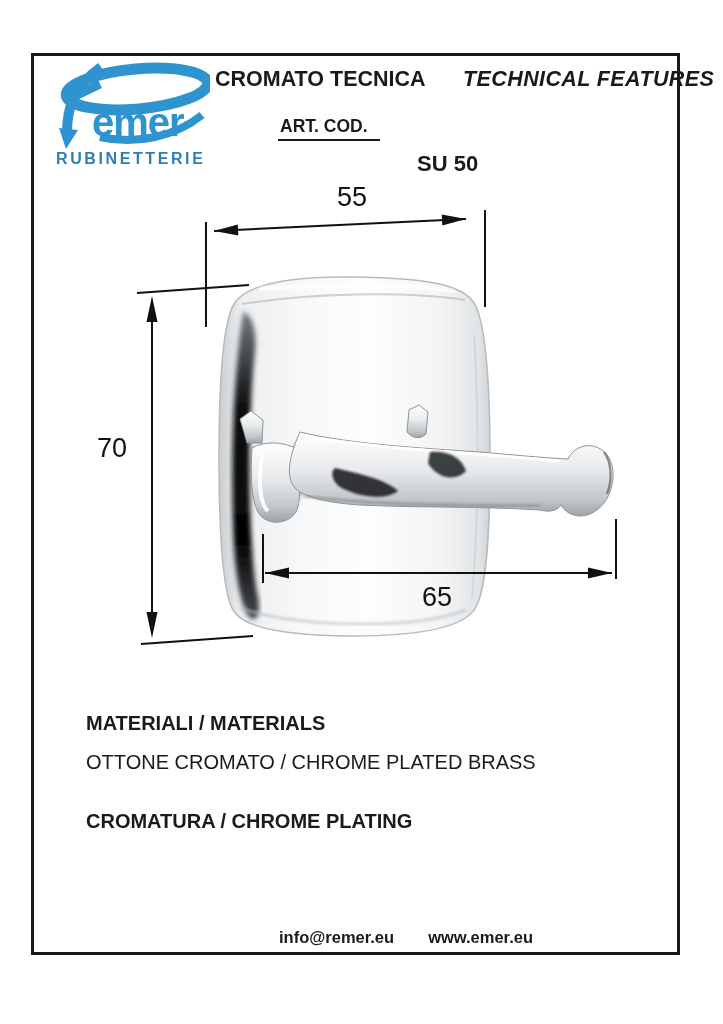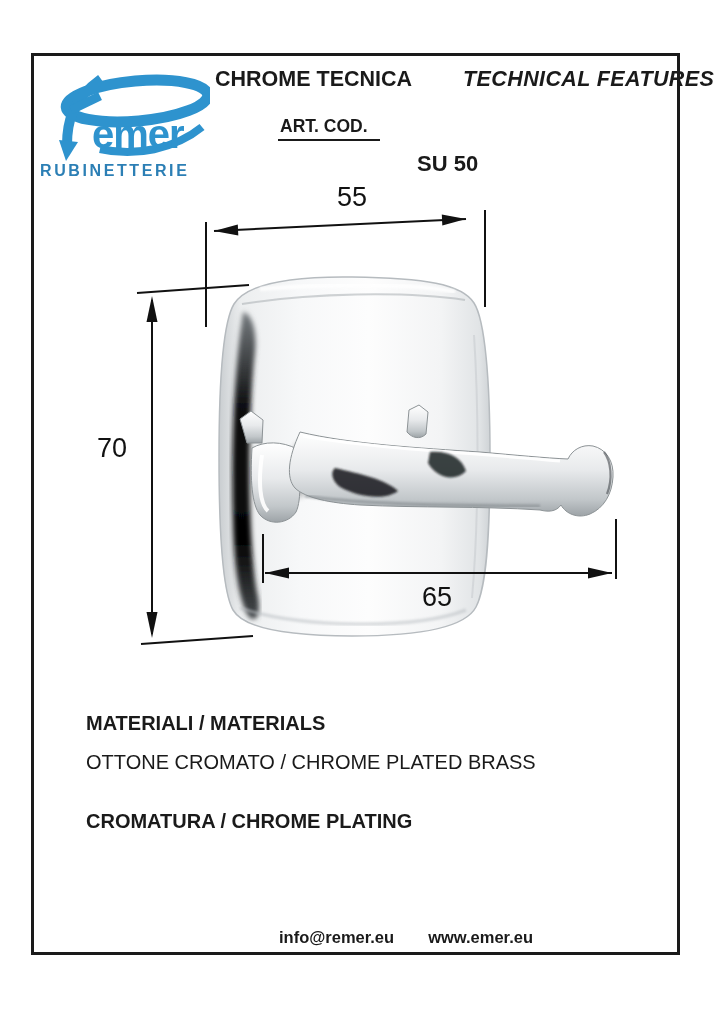--- a/index.html
+++ b/index.html
@@ -5,25 +5,25 @@
   html,body{margin:0;padding:0;background:#ffffff;}
   .page{
     position:relative;width:723px;height:1024px;background:#ffffff;overflow:hidden;
     font-family:"Liberation Sans",sans-serif;color:#1a1a1a;
   }
   .sheet{
     position:absolute;left:31px;top:53px;width:643px;height:896px;
     border:3px solid #1a1a1a;background:#ffffff;
   }
   
-  .logo-block{position:absolute;left:40px;top:70px;width:172px;}
+  .logo-block{position:absolute;left:40px;top:58px;width:172px;}
   .logo-mark{display:block;width:170px;height:92px;}
   .logo-sub{
     margin-top:0px;font-size:16px;font-weight:bold;letter-spacing:2.6px;
-    color:#2C7FB5;white-space:nowrap;
+    color:#2C7FB5;white-space:nowrap;margin-left:16px;
   }
   .title-it{position:absolute;left:215px;top:67px;font-size:21.5px;font-weight:bold;white-space:nowrap;}
   .title-en{position:absolute;left:423px;top:67px;font-size:21.5px;font-weight:bold;font-style:italic;letter-spacing:.4px;white-space:nowrap;margin-left:40px;}
   .art-cod{
     position:absolute;left:278px;top:116px;font-size:17.5px;
     border-bottom:2px solid #1a1a1a;padding:0 12px 2px 2px;white-space:nowrap;font-weight:bold;
   }
   .art-val{position:absolute;left:417px;top:113px;font-size:22px;font-weight:bold;white-space:nowrap;margin-top:38px;}
   
   .drawing{position:absolute;left:0;top:177px;width:723px;height:500px;}
@@ -50,21 +50,21 @@
         <path d="M 61,9 C 47,19 38,30 33,42 C 28,53 27,64 27,75" stroke-width="10"></path>
         <path d="M 60,26 L 31,40" stroke-width="9"></path>
         <path d="M 162,57 C 135,79 95,87 60,79" stroke-width="8"></path>
       </g>
       <polygon points="19,70 38,72 26,91" fill="#2E93CE"></polygon>
       <text x="52" y="78" font-size="40" font-weight="bold" fill="#2E93CE" letter-spacing="-1" font-family="&quot;Liberation Sans&quot;,sans-serif">emer</text>
     </svg>
     <div class="logo-sub">RUBINETTERIE</div>
   </div>
 
-  <div class="title-it">CHROME TECNICA</div>
+  <div class="title-it">CROMATO TECNICA</div>
   <div class="title-en">TECHNICAL FEATURES</div>
   <div class="art-cod">ART. COD.</div>
   <div class="art-val">SU 50</div>
 
   <svg class="drawing" viewBox="0 177 723 500">
     <defs>
       <linearGradient id="plateGrad" x1="0" y1="0" x2="1" y2="0">
         <stop offset="0" stop-color="#c9cdd0"></stop>
         <stop offset="0.08" stop-color="#eceeef"></stop>
         <stop offset="0.3" stop-color="#f7f8f9"></stop>

